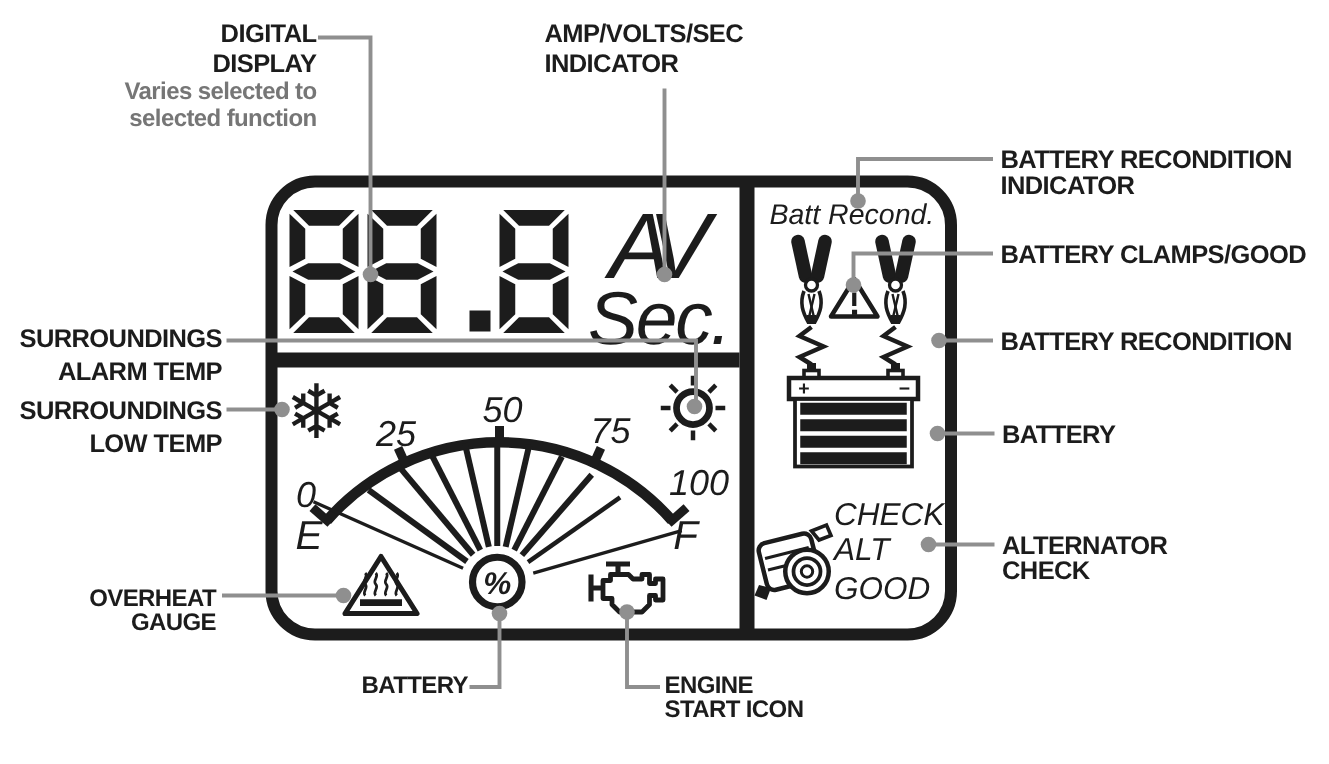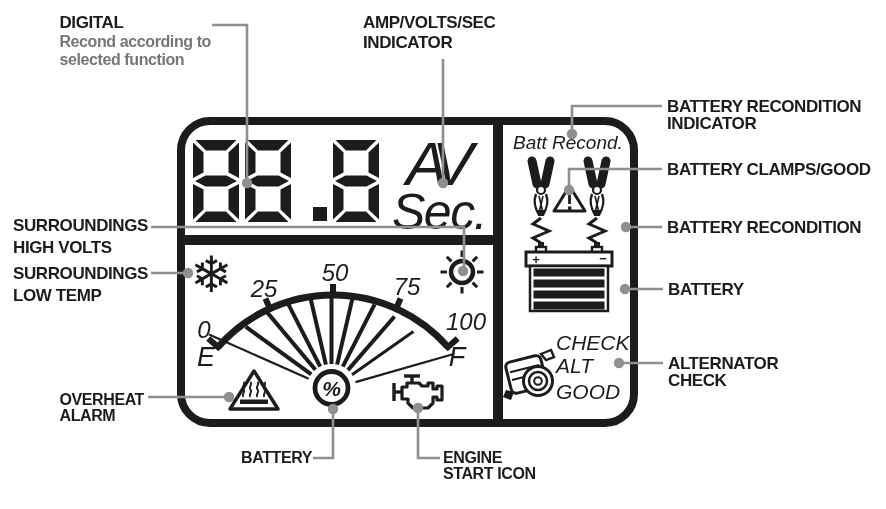--- a/index.html
+++ b/index.html
@@ -2,21 +2,21 @@
 <html><head>
 <meta charset="utf-8">
 <style>
   html,body{margin:0;padding:0;background:#fff;}
   .stage{position:relative;width:886px;height:509px;background:#fff;
          font-family:"Liberation Sans",sans-serif;overflow:hidden;}
   .stage svg{position:absolute;left:0;top:0;}
   .co{position:absolute;font-weight:bold;color:#1c1c1c;font-size:17px;
       line-height:17px;letter-spacing:-0.4px;white-space:nowrap;}
   .co .ln{display:block;}
-  .ta-r{}
+  .ta-r{text-align:right;}
   .ta-c{text-align:left;}
   .lh20 .ln{line-height:20px;}
   .lh22 .ln{line-height:22px;}
   .lh16 .ln{line-height:16px;font-size:16px;}
   .note{color:#767676;font-size:16px;margin-top:4px;}
   .note .ln{line-height:18px;}
 </style>
 </head>
 <body>
 
@@ -220,44 +220,45 @@
     <circle cx="572" cy="134" r="5.2"></circle>
     <circle cx="569" cy="190" r="5.2"></circle>
     <circle cx="626" cy="227" r="5.2"></circle>
     <circle cx="625" cy="289" r="5.2"></circle>
     <circle cx="619" cy="363" r="5.2"></circle>
   </g>
 </svg>
 
 <div class="co ta-r lh20" style="right:675px;top:13px;">
   <span class="ln">DIGITAL</span>
+  <span class="ln">DISPLAY</span>
   <span class="note">
-    <span class="ln">Recond according to</span>
+    <span class="ln">Varies selected to</span>
     <span class="ln">selected function</span>
   </span>
 </div>
 
 <div class="co ta-c lh20" style="left:363px;top:13px;width:160px;">
   <span class="ln">AMP/VOLTS/SEC</span>
   <span class="ln">INDICATOR</span>
 </div>
 
 <div class="co ta-r lh22" style="right:738px;top:215px;">
   <span class="ln">SURROUNDINGS</span>
-  <span class="ln">HIGH VOLTS</span>
+  <span class="ln">ALARM TEMP</span>
 </div>
 
 <div class="co ta-r lh22" style="right:738px;top:263px;">
   <span class="ln">SURROUNDINGS</span>
   <span class="ln">LOW TEMP</span>
 </div>
 
 <div class="co ta-r lh16" style="right:742px;top:392px;">
   <span class="ln">OVERHEAT</span>
-  <span class="ln">ALARM</span>
+  <span class="ln">GAUGE</span>
 </div>
 
 <div class="co ta-r lh16" style="right:574px;top:450px;">
   <span class="ln">BATTERY</span>
 </div>
 
 <div class="co lh16" style="left:443px;top:450px;">
   <span class="ln">ENGINE</span>
   <span class="ln">START ICON</span>
 </div>

